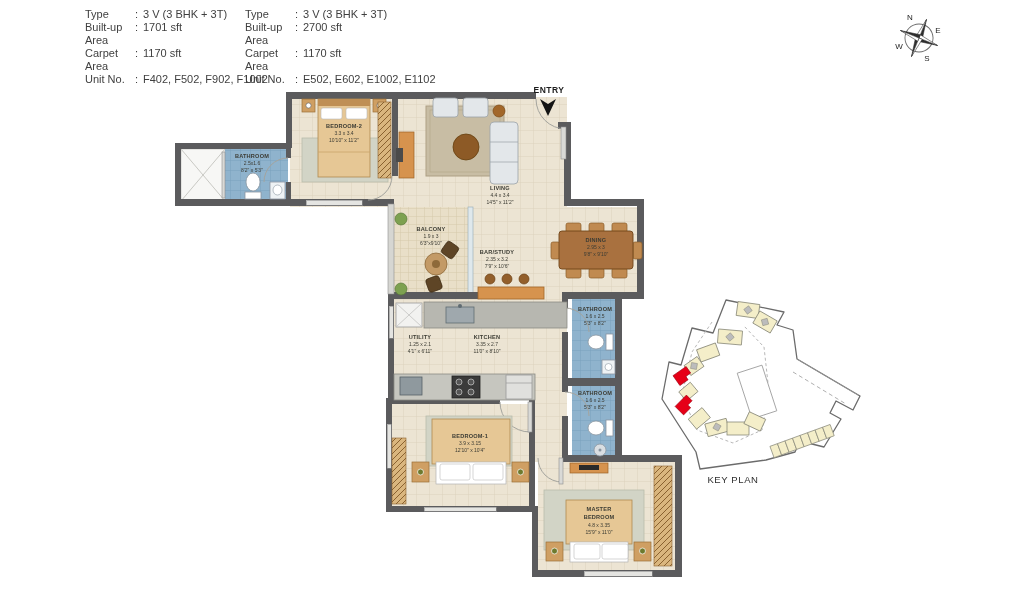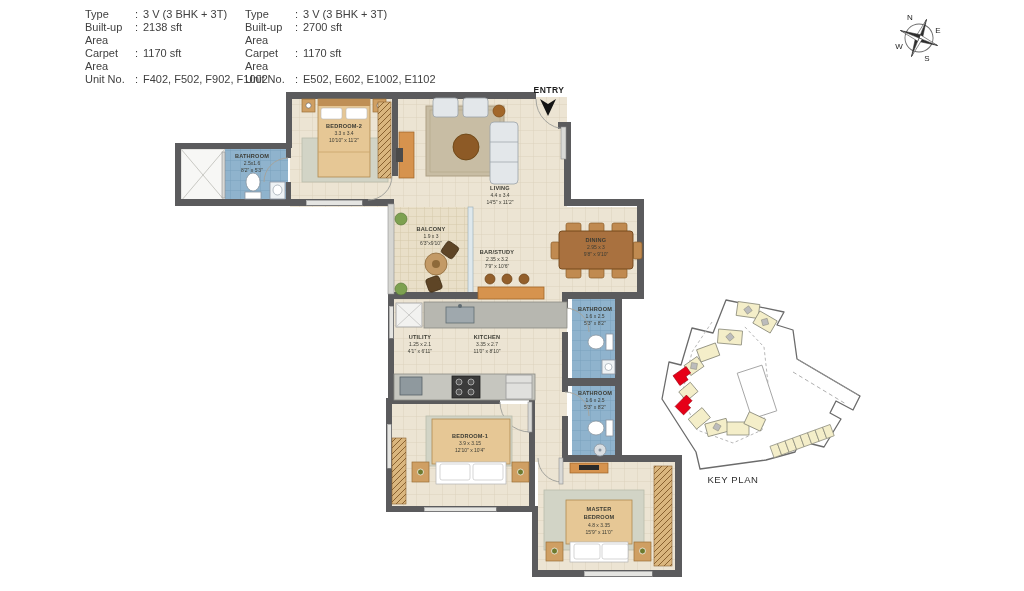--- a/index.html
+++ b/index.html
@@ -360,21 +360,21 @@
 
 <div class="spec-table" style="left:85px;">
   <div class="spec-row">
     <span class="spec-label">Type</span>
     <span class="spec-colon">:</span>
     <span class="spec-value">3 V (3 BHK + 3T)</span>
   </div>
   <div class="spec-row">
     <span class="spec-label">Built-up Area</span>
     <span class="spec-colon">:</span>
-    <span class="spec-value">2138 sft</span>
+    <span class="spec-value">1701 sft</span>
   </div>
   <div class="spec-row">
     <span class="spec-label">Carpet Area</span>
     <span class="spec-colon">:</span>
     <span class="spec-value">1170 sft</span>
   </div>
   <div class="spec-row">
     <span class="spec-label">Unit No.</span>
     <span class="spec-colon">:</span>
     <span class="spec-value">F402, F502, F902, F1002</span>

